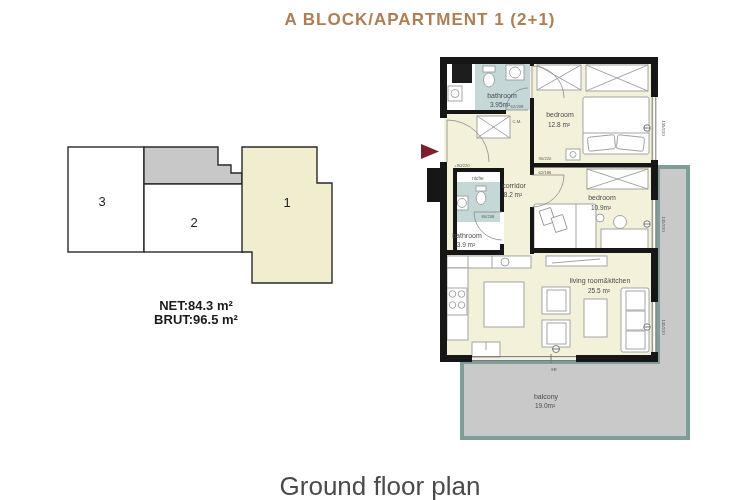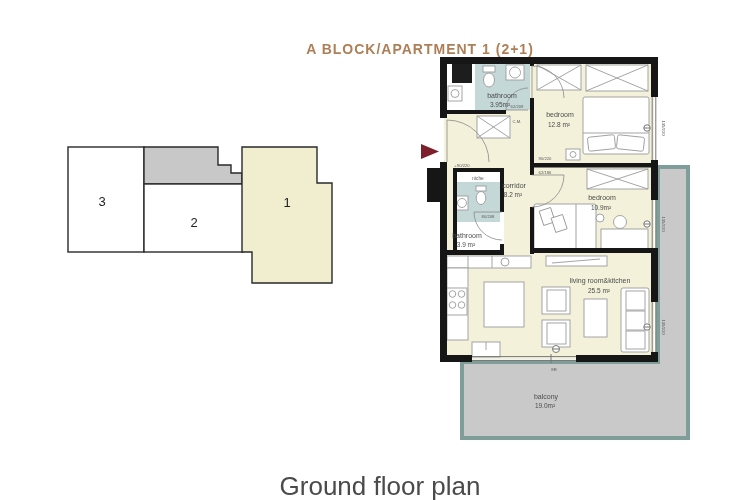--- a/index.html
+++ b/index.html
@@ -1,19 +1,19 @@
 <!DOCTYPE html>
 <html><head>
 <meta charset="utf-8">
 <style>
   html,body{margin:0;padding:0;background:#ffffff;}
   .canvas{position:relative;width:750px;height:500px;background:#fff;overflow:hidden;
           font-family:"Liberation Sans",sans-serif;}
-  .title{position:absolute;top:41px;left:420px;transform:translateX(-50%);
-         font-size:14px;font-weight:bold;letter-spacing:1px;color:#ae7f56;white-space:nowrap;}
+  .title{position:absolute;top:10px;left:420px;transform:translateX(-50%);
+         font-size:17px;font-weight:bold;letter-spacing:1px;color:#ae7f56;white-space:nowrap;}
   .area-summary{position:absolute;top:299px;left:196px;transform:translateX(-50%);
          text-align:center;font-size:13px;font-weight:bold;color:#1a1a1a;line-height:14px;white-space:nowrap;}
   .footer{position:absolute;top:471px;left:380px;transform:translateX(-50%);
          font-size:26px;color:#4a4a4a;white-space:nowrap;}
   svg{position:absolute;}
   .room-name{font-size:7px;fill:#4c4c4c;}
   .room-area{font-size:6.5px;fill:#4c4c4c;}
   .tiny{font-size:4.2px;fill:#5a5a5a;}
   .unit-num{font-size:13px;fill:#222;}
   text{text-anchor:middle;font-family:"Liberation Sans",sans-serif;}
@@ -30,20 +30,24 @@
       <rect x="68" y="147" width="76" height="105" fill="#ffffff"></rect>
       <polygon fill="#c8c8c8" points="144,147 218,147 218,165 231,165 231,173 242,173 242,184 144,184"></polygon>
       <rect x="144" y="184" width="99" height="68" fill="#ffffff"></rect>
       <polygon fill="#f0eecf" points="242,147 317,147 317,183 332,183 332,283 252,283 252,252 242,252"></polygon>
     </g>
     <text class="unit-num" x="102" y="206">3</text>
     <text class="unit-num" x="194" y="227">2</text>
     <text class="unit-num" x="287" y="207">1</text>
   </svg>
 
+  <div class="area-summary">
+    <div>NET:84.3 m²</div>
+    <div>BRUT:96.5 m²</div>
+  </div>
 
   <svg style="left:395px;top:50px" width="315" height="400" viewBox="395 50 315 400">
 
     <g>
       <polygon points="658,167 688,167 688,438 462,438 462,362 658,362" fill="#c9c9c9" stroke="#7f9e9a" stroke-width="4"></polygon>
       <text class="room-name" x="546" y="399">balcony</text>
       <text class="room-area" x="545" y="408">19.0m²</text>
     </g>
 
     <rect x="444" y="61" width="210" height="298" fill="#f3f1da"></rect>

